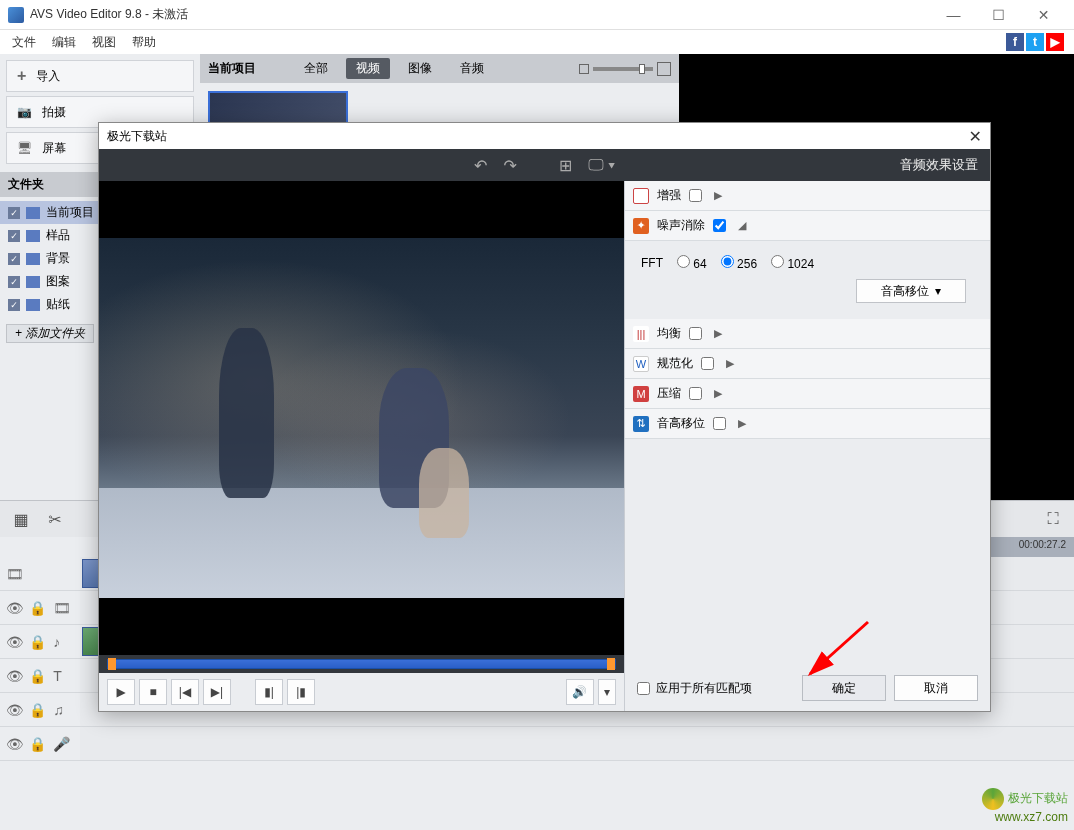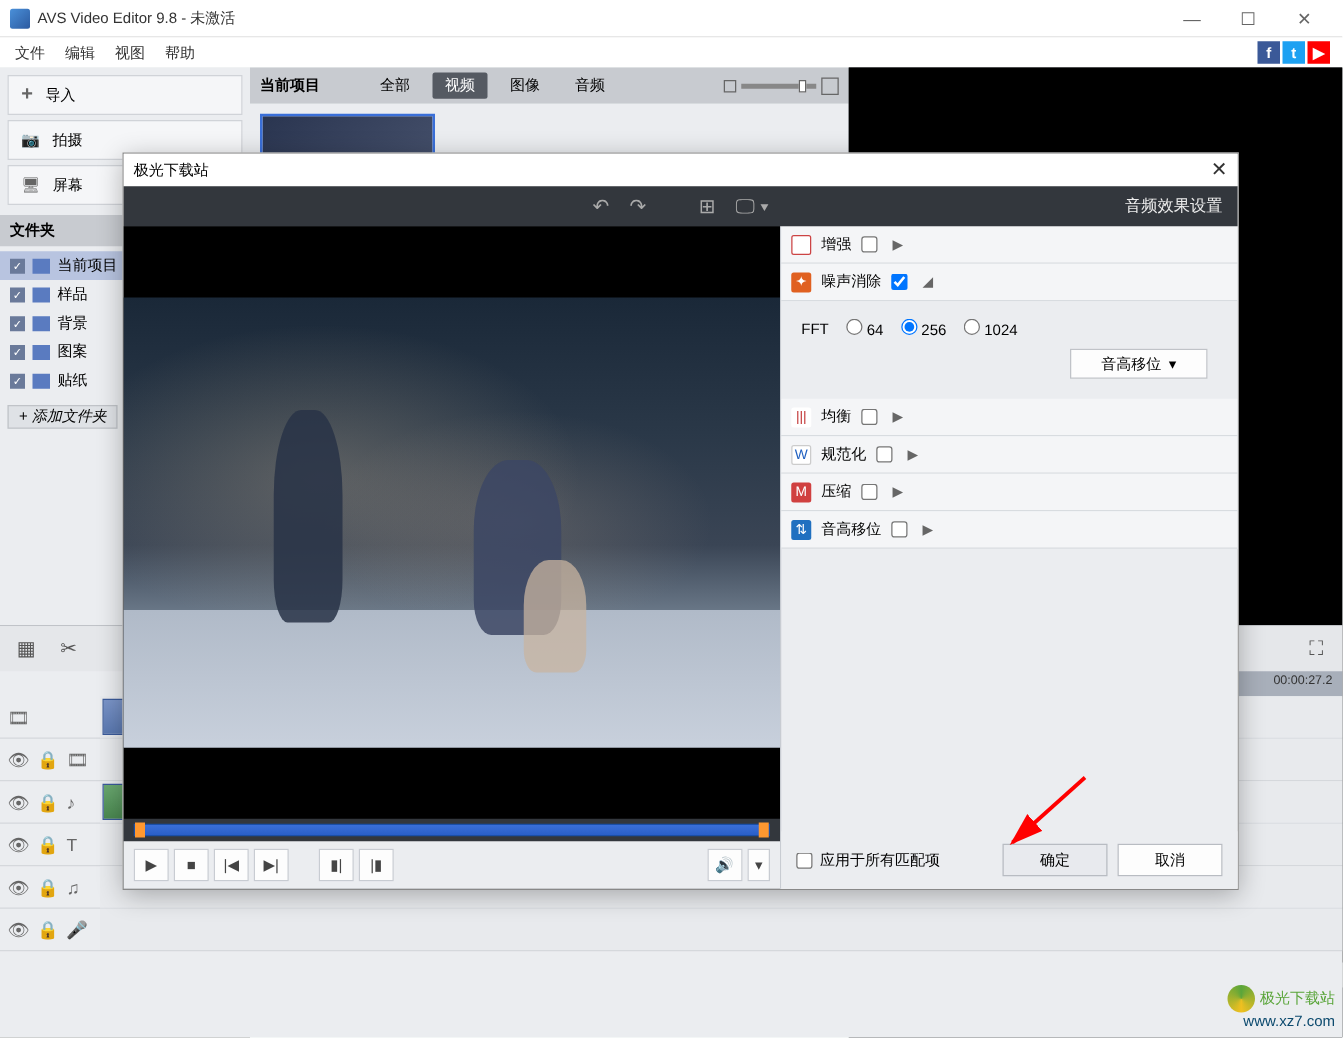--- a/index.html
+++ b/index.html
@@ -433,14 +433,14 @@
   <defs>
       <marker id="ah" markerWidth="10" markerHeight="10" refX="8" refY="3" orient="auto">
         <path d="M0,0 L9,3 L0,6 Z" fill="#ff0000"></path>
       </marker>
     </defs>
   <line x1="70" y1="8" x2="12" y2="60" stroke="#ff0000" stroke-width="3" marker-end="url(#ah)"></line>
 </svg>
 
 <div class="watermark">
   <span class="wm-logo"></span><span>极光下载站</span><br>
-  <span style="color:#0c4a6e;margin-top:18px;">www.xz7.com</span>
+  <span style="color:#4d7c0f;margin-top:18px;">www.xz7.com</span>
 </div>
 
 </body></html>

